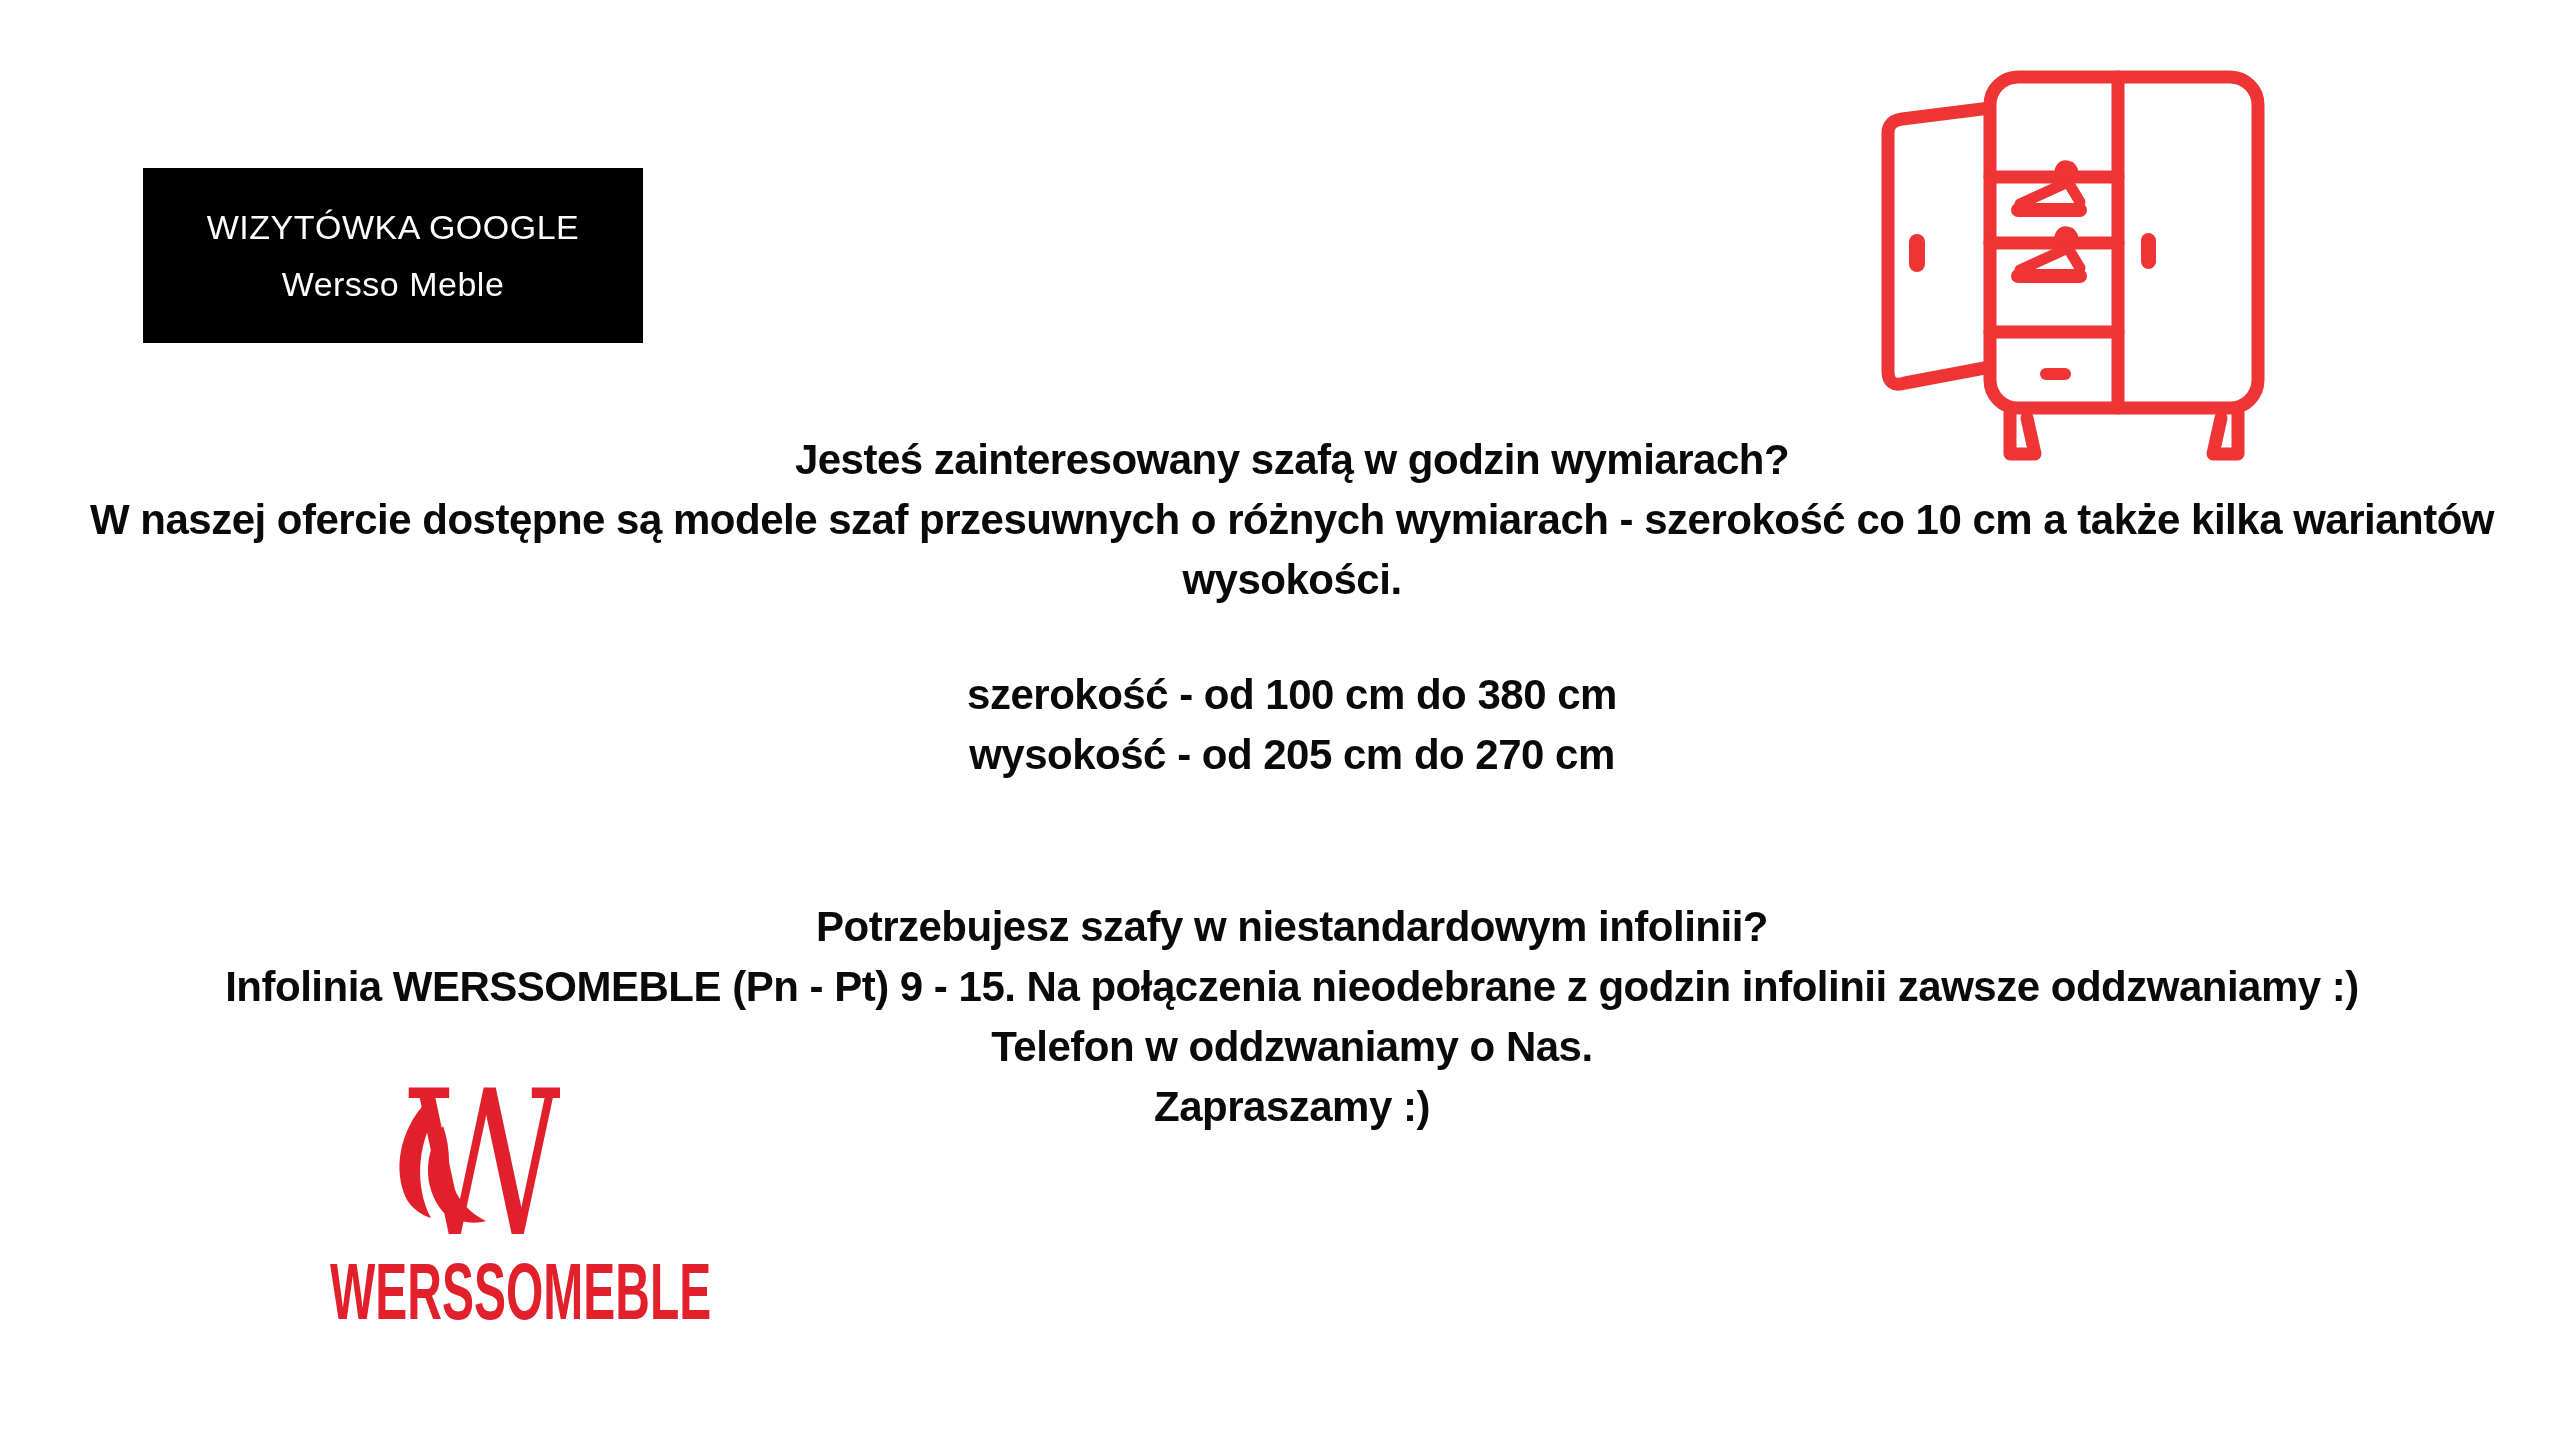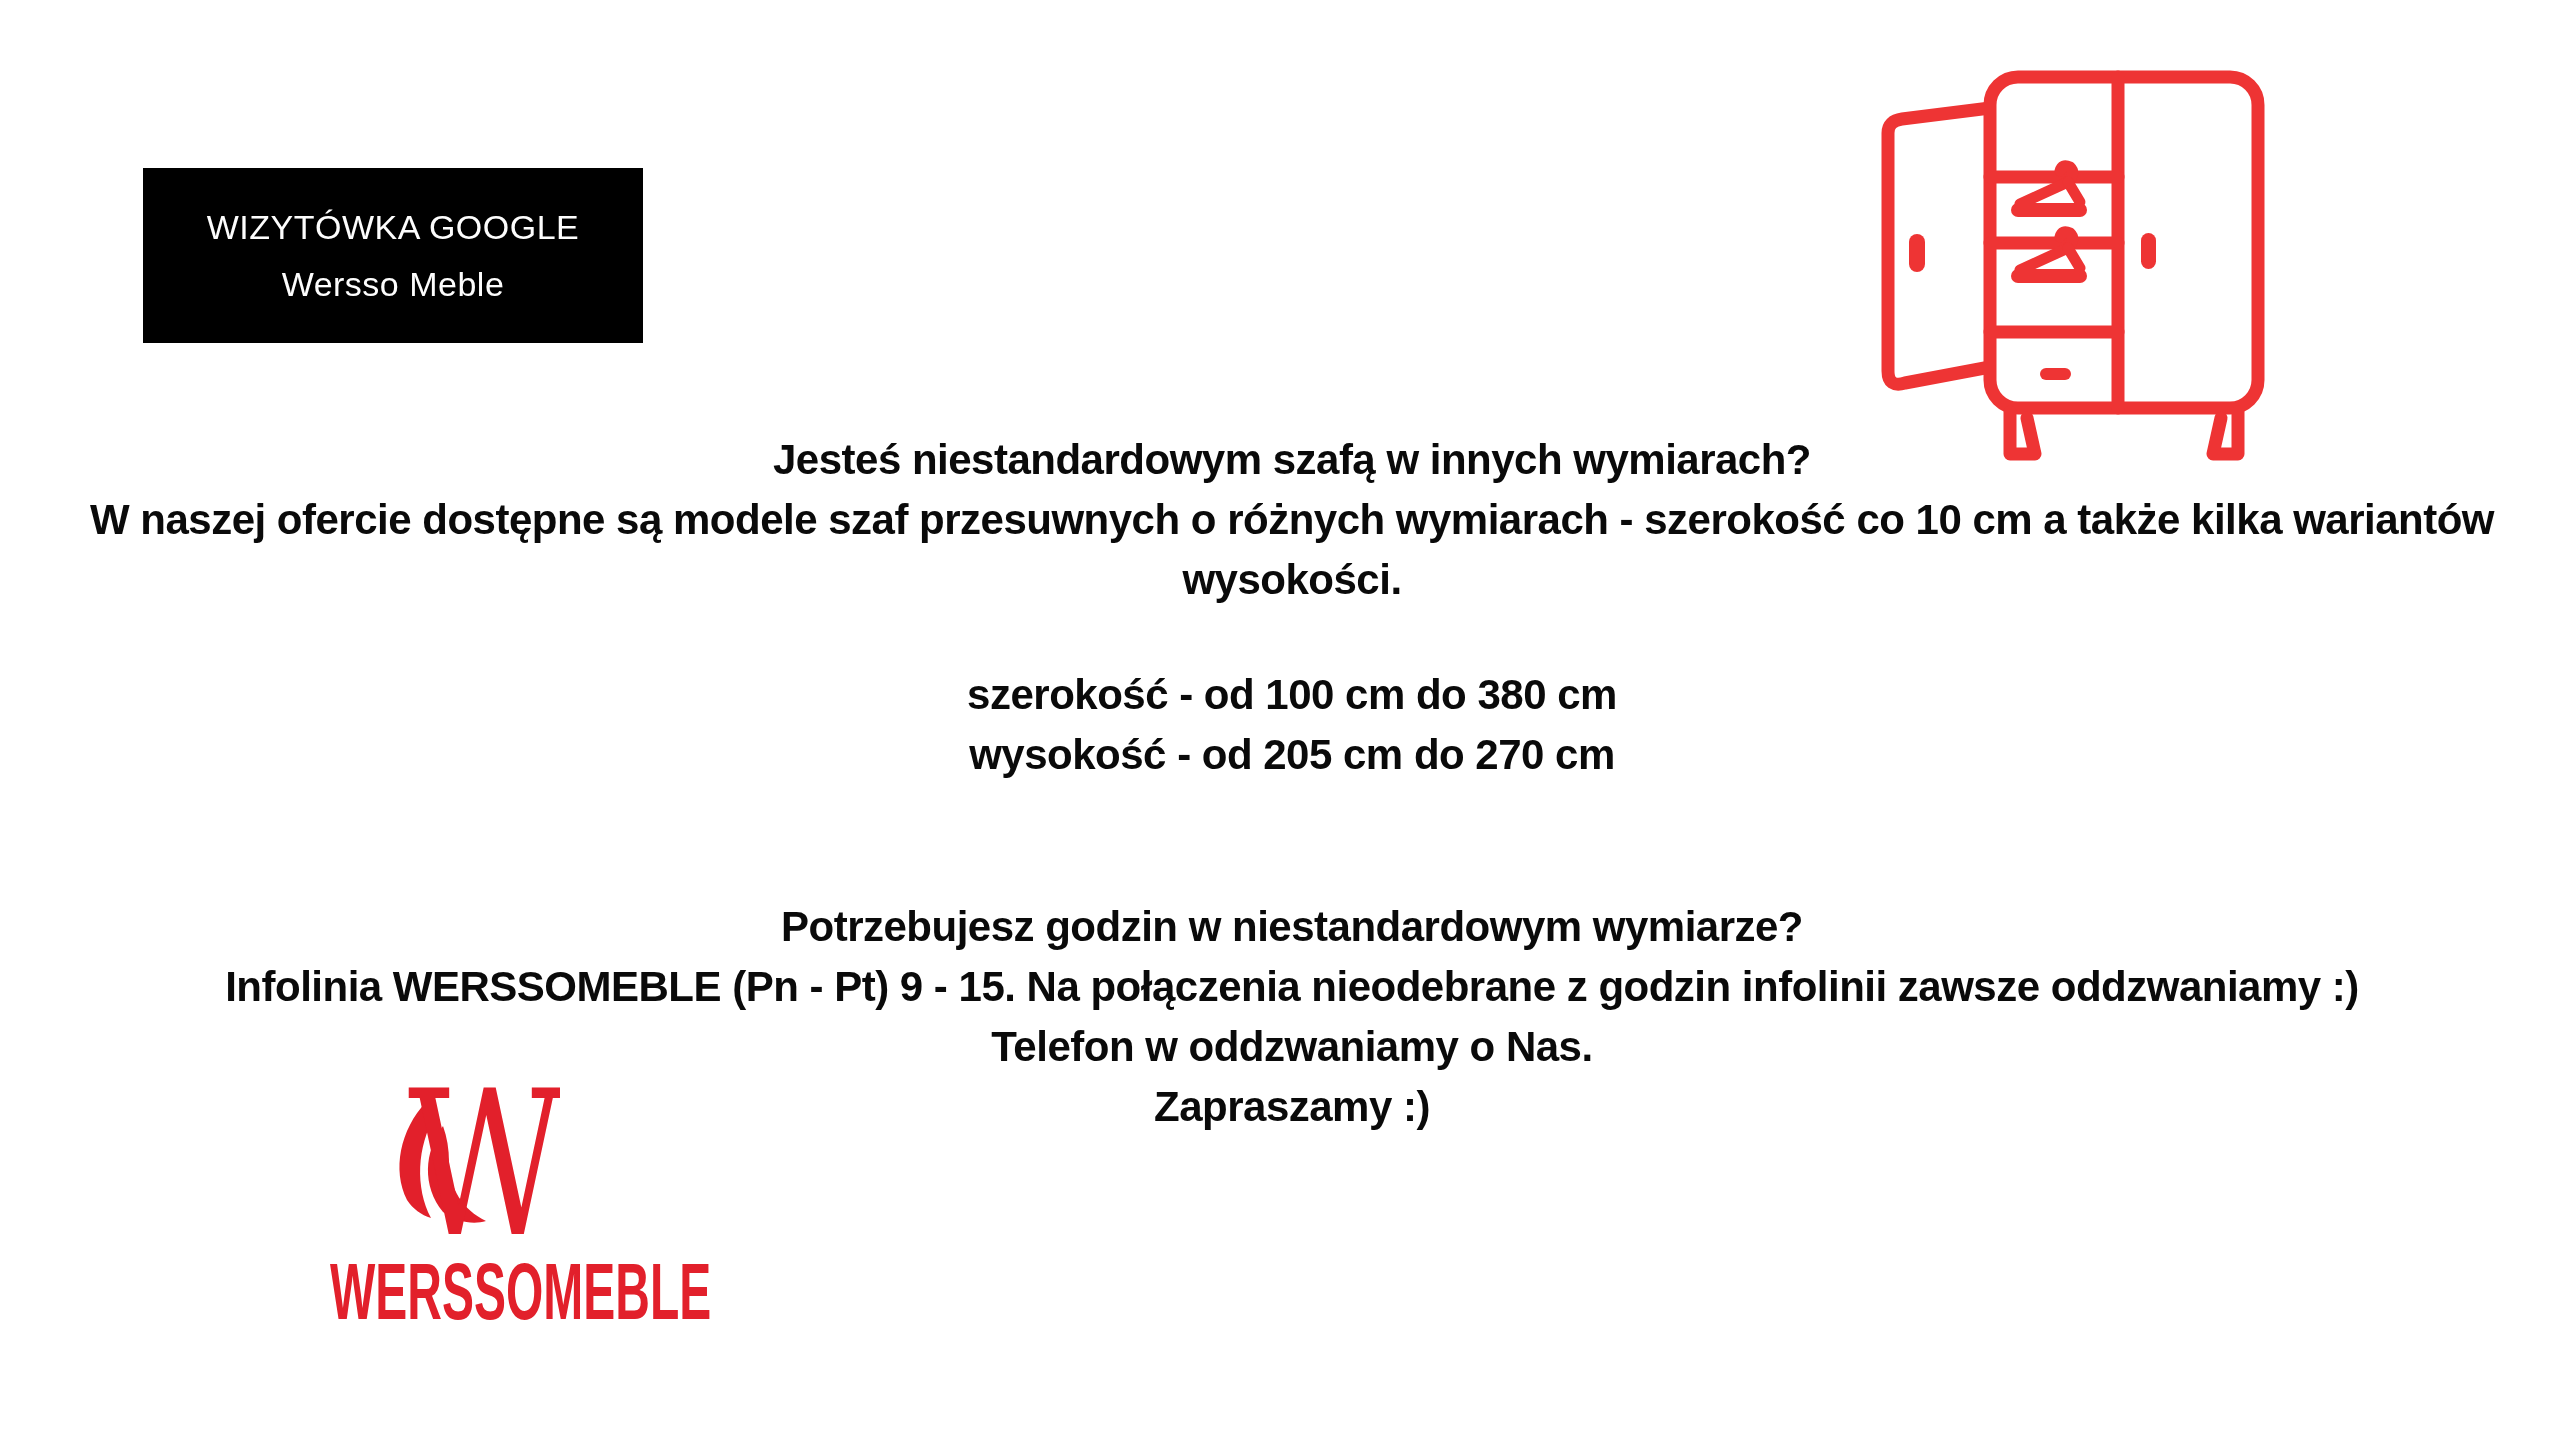--- a/index.html
+++ b/index.html
@@ -101,32 +101,32 @@
       <path d="M 360 344 L 360 386 L 335 386 L 343 350"></path>
     </g>
     <g fill="currentColor" stroke="none">
       <rect x="31" y="166" width="16" height="38" rx="8"></rect>
       <rect x="263" y="165" width="15" height="36" rx="7.5"></rect>
       <rect x="162" y="300" width="31" height="12" rx="6"></rect>
     </g>
   </svg>
 
   <div class="tblock" style="top:430px">
-    <div class="tline">Jesteś niestandardowym szafą w innych wymiarach?</div>
+    <div class="tline">Jesteś zainteresowany szafą w godzin wymiarach?</div>
     <div class="tline">W naszej ofercie dostępne są modele szaf przesuwnych o różnych wymiarach - szerokość co 10 cm a także kilka wariantów</div>
     <div class="tline">wysokości.</div>
   </div>
 
   <div class="tblock" style="top:665px">
     <div class="tline">szerokość - od 100 cm do 380 cm</div>
     <div class="tline">wysokość - od 205 cm do 270 cm</div>
   </div>
 
   <div class="tblock" style="top:897px">
-    <div class="tline">Potrzebujesz godzin w niestandardowym wymiarze?</div>
+    <div class="tline">Potrzebujesz szafy w niestandardowym infolinii?</div>
     <div class="tline">Infolinia WERSSOMEBLE (Pn - Pt) 9 - 15. Na połączenia nieodebrane z godzin infolinii zawsze oddzwaniamy :)</div>
     <div class="tline">Telefon w oddzwaniamy o Nas.</div>
     <div class="tline">Zapraszamy :)</div>
   </div>
 
   <svg class="wlogo" viewBox="0 0 170 160" aria-hidden="true">
     <g fill="currentColor">
       <path d="M 36 20 C 10 48 2 88 17 118 C 23 127 31 133 41 136 C 25 106 27 64 45 34 C 42 29 39 24 36 20 Z"></path>
       <path d="M 53 44 C 34 70 32 104 53 130 C 67 140 83 143 96 139 C 73 128 59 106 59 80 C 59 67 57 55 53 44 Z"></path>
       <text x="0" y="0" transform="translate(18,152) scale(0.76,1)" font-family="'DejaVu Serif', serif" font-size="200">W</text>

